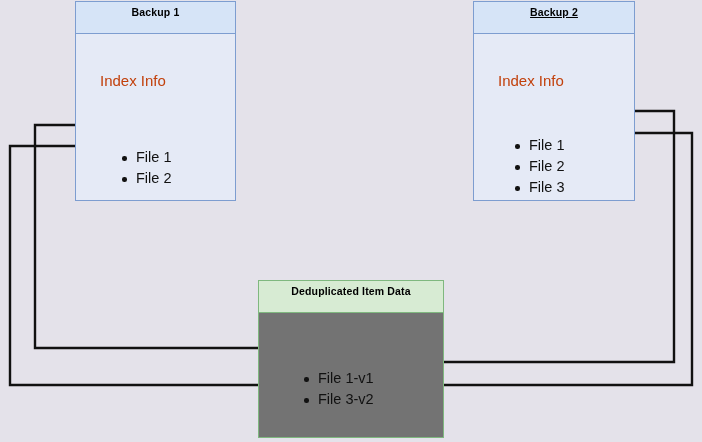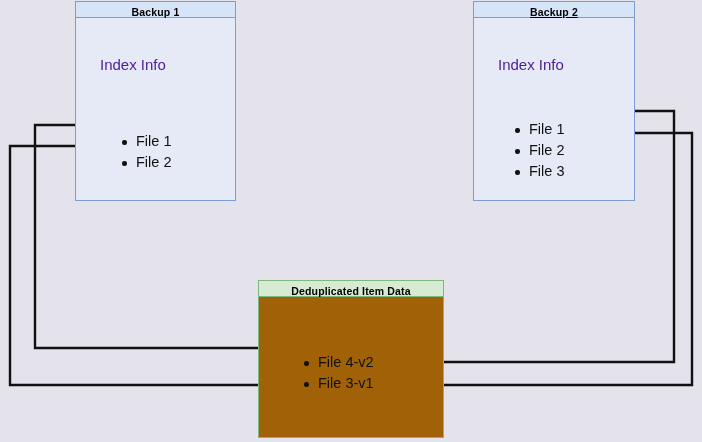--- a/index.html
+++ b/index.html
@@ -32,53 +32,53 @@
   .node {
     position: absolute;
     box-sizing: border-box;
     z-index: 2;
   }
   .node-blue {
     background: #e5eaf6;
     border: 1.6px solid #7d9dd0;
   }
   .node-green {
-    background: #a16207;
+    background: #737373;
     border: 1.6px solid #7fb87f;
   }
   .node-header {
     box-sizing: border-box;
     width: 100%;
     text-align: center;
     font-size: 10.5px;
     font-weight: bold;
     color: #000;
     letter-spacing: 0.15px;
     line-height: 21px;
-    height: 16px;
+    height: 32px;
   }
   .header-blue {
     background: #d6e4f7;
     border-bottom: 1.6px solid #7d9dd0;
   }
   .header-green {
     background: #d7ebd3;
     border-bottom: 1.6px solid #7fb87f;
   }
   .node-body {
     position: relative;
     box-sizing: border-box;
     width: 100%;
   }
   .index-title {
     position: absolute;
     left: 24px;
     top: 38px;
     font-size: 15px;
-    color: #4c1d95;
+    color: #c2410c;
     white-space: nowrap;
   }
   .bullet-list {
     position: absolute;
     margin: 0;
     padding: 0;
     list-style: none;
   }
   .bullet-item {
     font-size: 14.5px;
@@ -147,19 +147,19 @@
         <li class="bullet-item">File 2</li>
         <li class="bullet-item">File 3</li>
       </ul>
     </div>
   </div>
 
   <div id="dedup" class="node node-green">
     <div class="node-header header-green">Deduplicated Item Data</div>
     <div class="node-body">
       <ul class="bullet-list">
-        <li class="bullet-item">File 4-v2</li>
-        <li class="bullet-item">File 3-v1</li>
+        <li class="bullet-item">File 1-v1</li>
+        <li class="bullet-item">File 3-v2</li>
       </ul>
     </div>
   </div>
 
 </div>
 
 </body></html>

